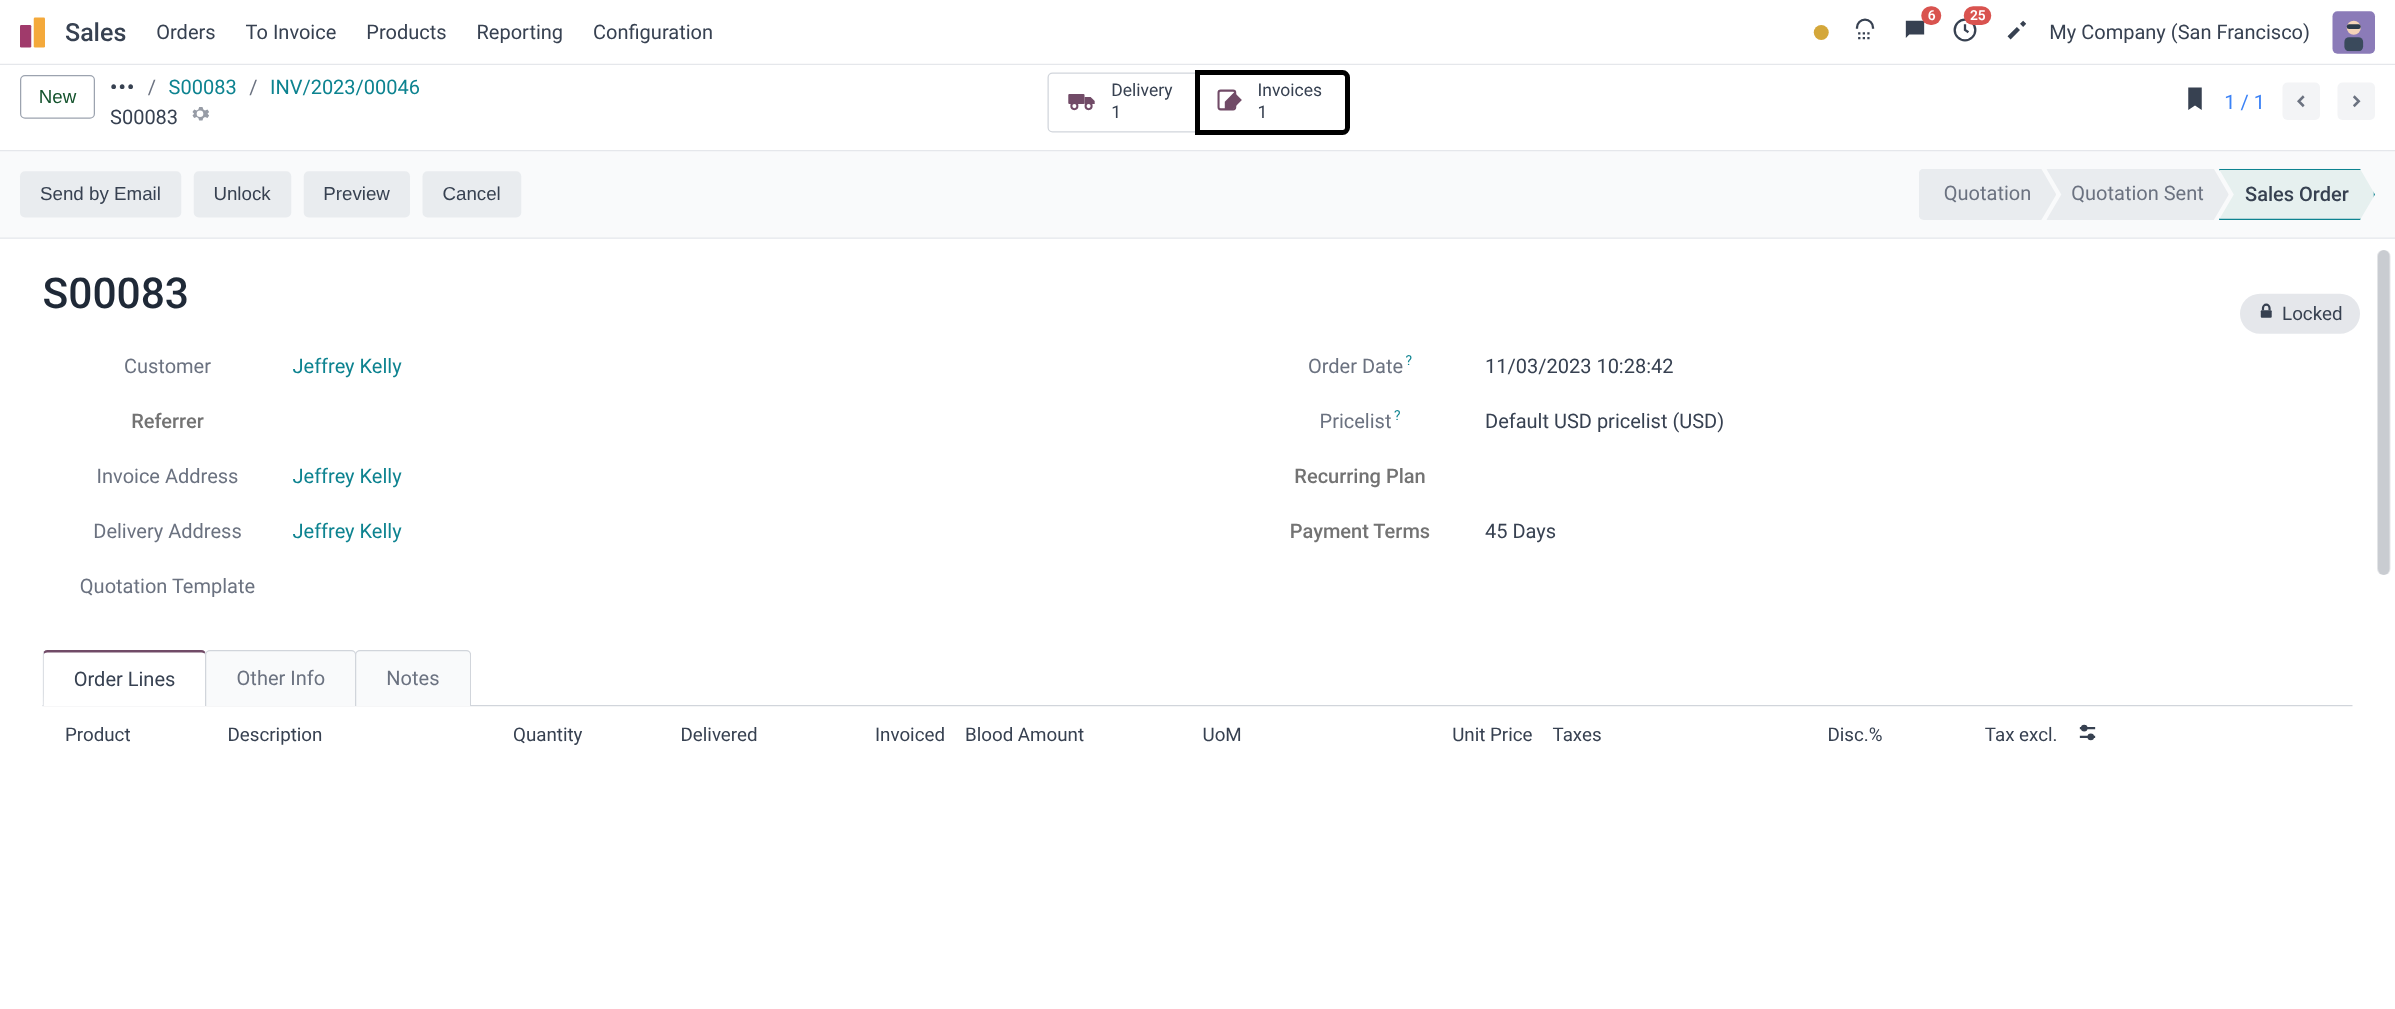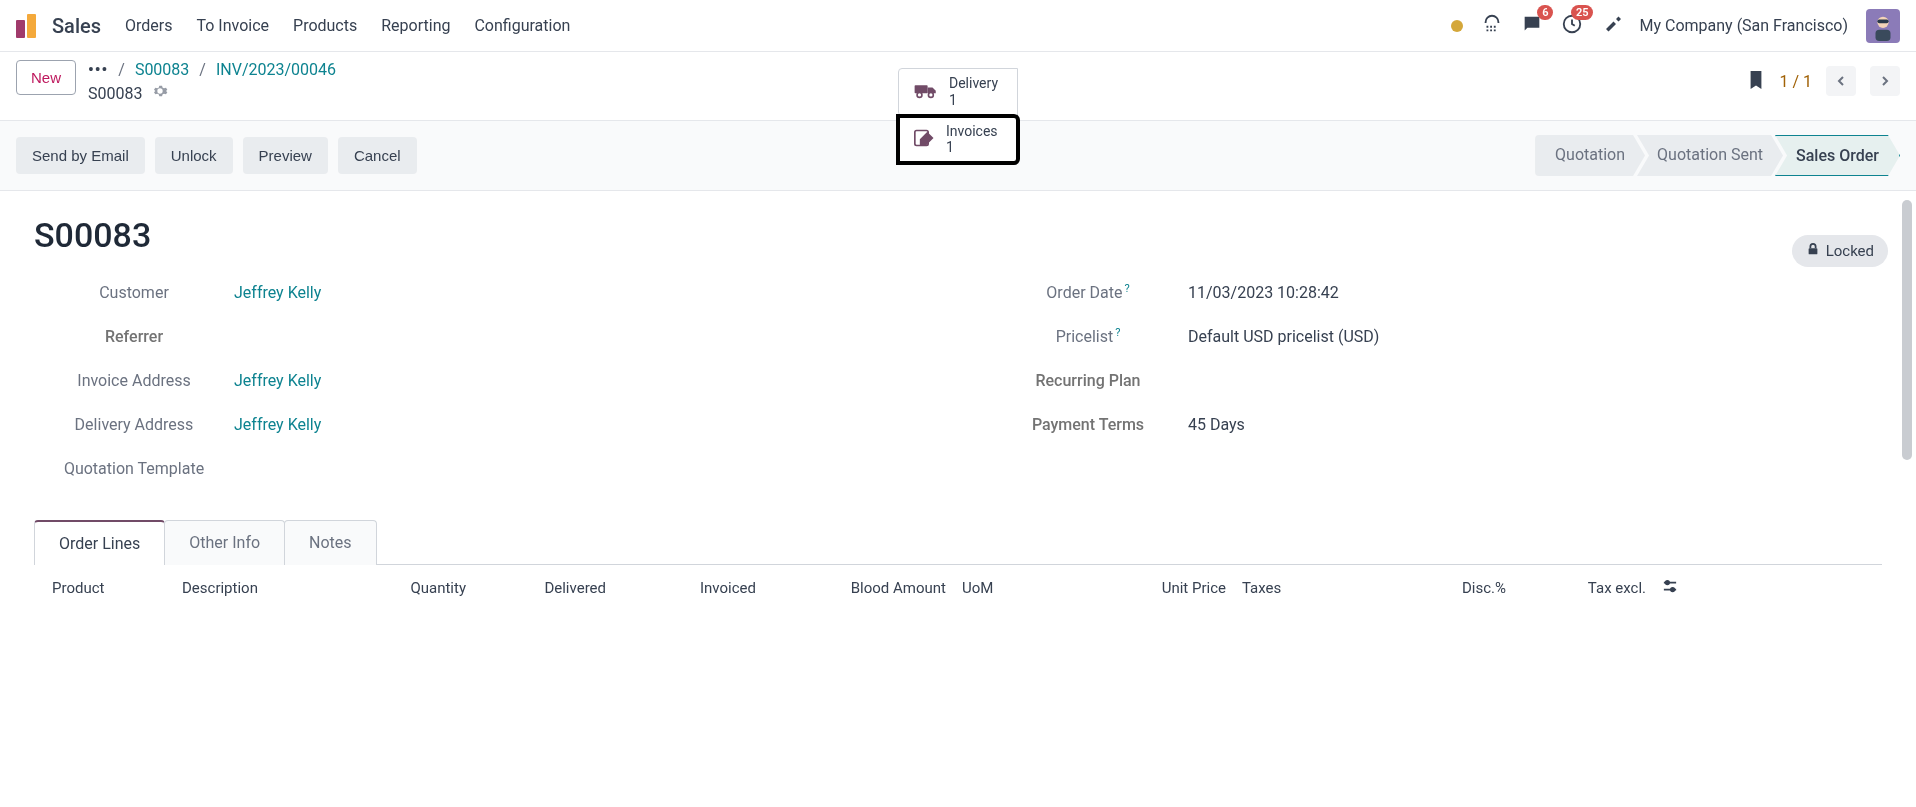--- a/index.html
+++ b/index.html
@@ -13,41 +13,41 @@
 .nav-item { color: #374151; font-size: 16px; cursor: pointer; }
 .topbar-right { margin-left: auto; display: flex; align-items: center; gap: 18px; }
 .status-dot { width:12px; height:12px; border-radius:50%; background:#d4a73a; }
 .icon-btn { position: relative; cursor: pointer; color:#374151; }
 .badge { position:absolute; top:-8px; right:-10px; background:#d9534f; color:#fff; border-radius:10px; font-size:11px; padding:1px 5px; font-weight:600; }
 .company { font-size: 16px; color:#374151; }
 .avatar { width:34px; height:34px; border-radius:4px; background:#8b7bb8; display:flex; align-items:center; justify-content:center; overflow:hidden; }
 .avatar svg { width:30px; height:30px; }
 
 .subbar { display:flex; align-items:flex-start; padding:8px 16px 0 16px; position:relative; min-height:68px; }
-.new-btn { border:1px solid #9ca3af; background:#fff; color:#be185d; padding:8px 14px; border-radius:4px; font-size:15px; cursor:pointer; margin-right:12px; }
+.new-btn { border:1px solid #9ca3af; background:#fff; color:#14532d; padding:8px 14px; border-radius:4px; font-size:15px; cursor:pointer; margin-right:12px; }
 .crumb-col { display:flex; flex-direction:column; gap:4px; }
 .crumb-row { display:flex; align-items:center; gap:10px; font-size:16px; }
 .crumb-link { color:#0d8390; cursor:pointer; }
 .crumb-sep { color:#6b7280; }
 .crumb-cur { color:#374151; }
 .gear-sm { color:#6b7280; cursor:pointer; }
 .dots { color:#374151; font-weight:bold; cursor:pointer; letter-spacing:1px; }
 
-.smart-buttons { position:absolute; left:50%; transform:translateX(-50%); top:16px; display:flex; gap:0;flex-direction:column; }
+.smart-buttons { position:absolute; left:50%; transform:translateX(-50%); top:6px; display:flex; gap:0; }
 .smart-btn { border:1px solid #d1d5db; background:#fff; display:flex; align-items:center; gap:10px; padding:6px 18px 6px 14px; cursor:pointer; min-width:120px; }
 .smart-btn .sb-icon { color:#714b67; }
 .smart-btn .sb-text { display:flex; flex-direction:column; line-height:1.2; }
 .smart-btn .sb-label { font-size:14px; color:#374151; }
 .smart-btn .sb-count { font-size:14px; color:#374151; }
 .smart-btn.highlighted { outline:4px solid #000; outline-offset:-2px; }
 .smart-btn:first-child { border-top-left-radius:4px; border-bottom-left-radius:4px; }
 .smart-btn:last-child { border-top-right-radius:4px; border-bottom-right-radius:4px; border-left:none; }
 
 .subbar-right { margin-left:auto; display:flex; align-items:center; gap:14px; margin-top:6px; }
-.pager { font-size:16px; color:#a16207; }
+.pager { font-size:16px; color:#3b82f6; }
 .pager-btn { width:30px; height:30px; border:none; background:#f3f4f6; border-radius:4px; color:#6b7280; font-size:16px; cursor:pointer; display:inline-flex; align-items:center; justify-content:center; }
 .bookmark { color:#374151; }
 
 .action-row { display:flex; align-items:center; padding:14px 16px; gap:10px; background:#f9fafb; border-top:1px solid #e5e7eb; border-bottom:1px solid #e5e7eb; }
 .action-btn { background:#e9ecef; border:none; color:#374151; padding:10px 16px; border-radius:4px; font-size:15px; cursor:pointer; }
 .status-flow { margin-left:auto; display:flex; }
 .sf-step { padding:10px 20px; background:#e9ecef; color:#6b7280; font-size:16px; position:relative; clip-path: polygon(0 0, calc(100% - 12px) 0, 100% 50%, calc(100% - 12px) 100%, 0 100%, 12px 50%); margin-left:-8px; }
 .sf-step:first-child { clip-path: polygon(0 0, calc(100% - 12px) 0, 100% 50%, calc(100% - 12px) 100%, 0 100%); margin-left:0; border-top-left-radius:4px; border-bottom-left-radius:4px;}
 .sf-step.active { background:#e6f0ef; color:#374151; border:1px solid #0d8390; font-weight:500; }
 
@@ -70,21 +70,21 @@
 .tab:first-child { margin-left:0; }
 .tab:not(.active){ background:#f9fafb;}
 
 .table-head { display:flex; padding:14px 10px 8px 10px; font-size:15px; color:#374151; }
 .th { padding:0 8px; }
 .th.product{width:130px;}
 .th.desc{width:180px;}
 .th.qty{width:120px;text-align:right;}
 .th.deliv{width:140px;text-align:right;}
 .th.inv{width:150px;text-align:right;}
-.th.blood{width:190px;text-align:right;}
+.th.blood{width:190px;text-align:left;}
 .th.uom{width:100px;}
 .th.price{width:180px;text-align:right;}
 .th.taxes{width:110px;}
 .th.disc{width:170px;text-align:right;}
 .th.excl{width:140px;text-align:right;}
 .th.adj{width:30px;text-align:right;color:#374151;}
 .scroll-shadow { position:fixed; right:4px; top:200px; width:10px; height:260px; background:#c9ccd1; border-radius:5px; }
 </style>
 </head>
 <body>

